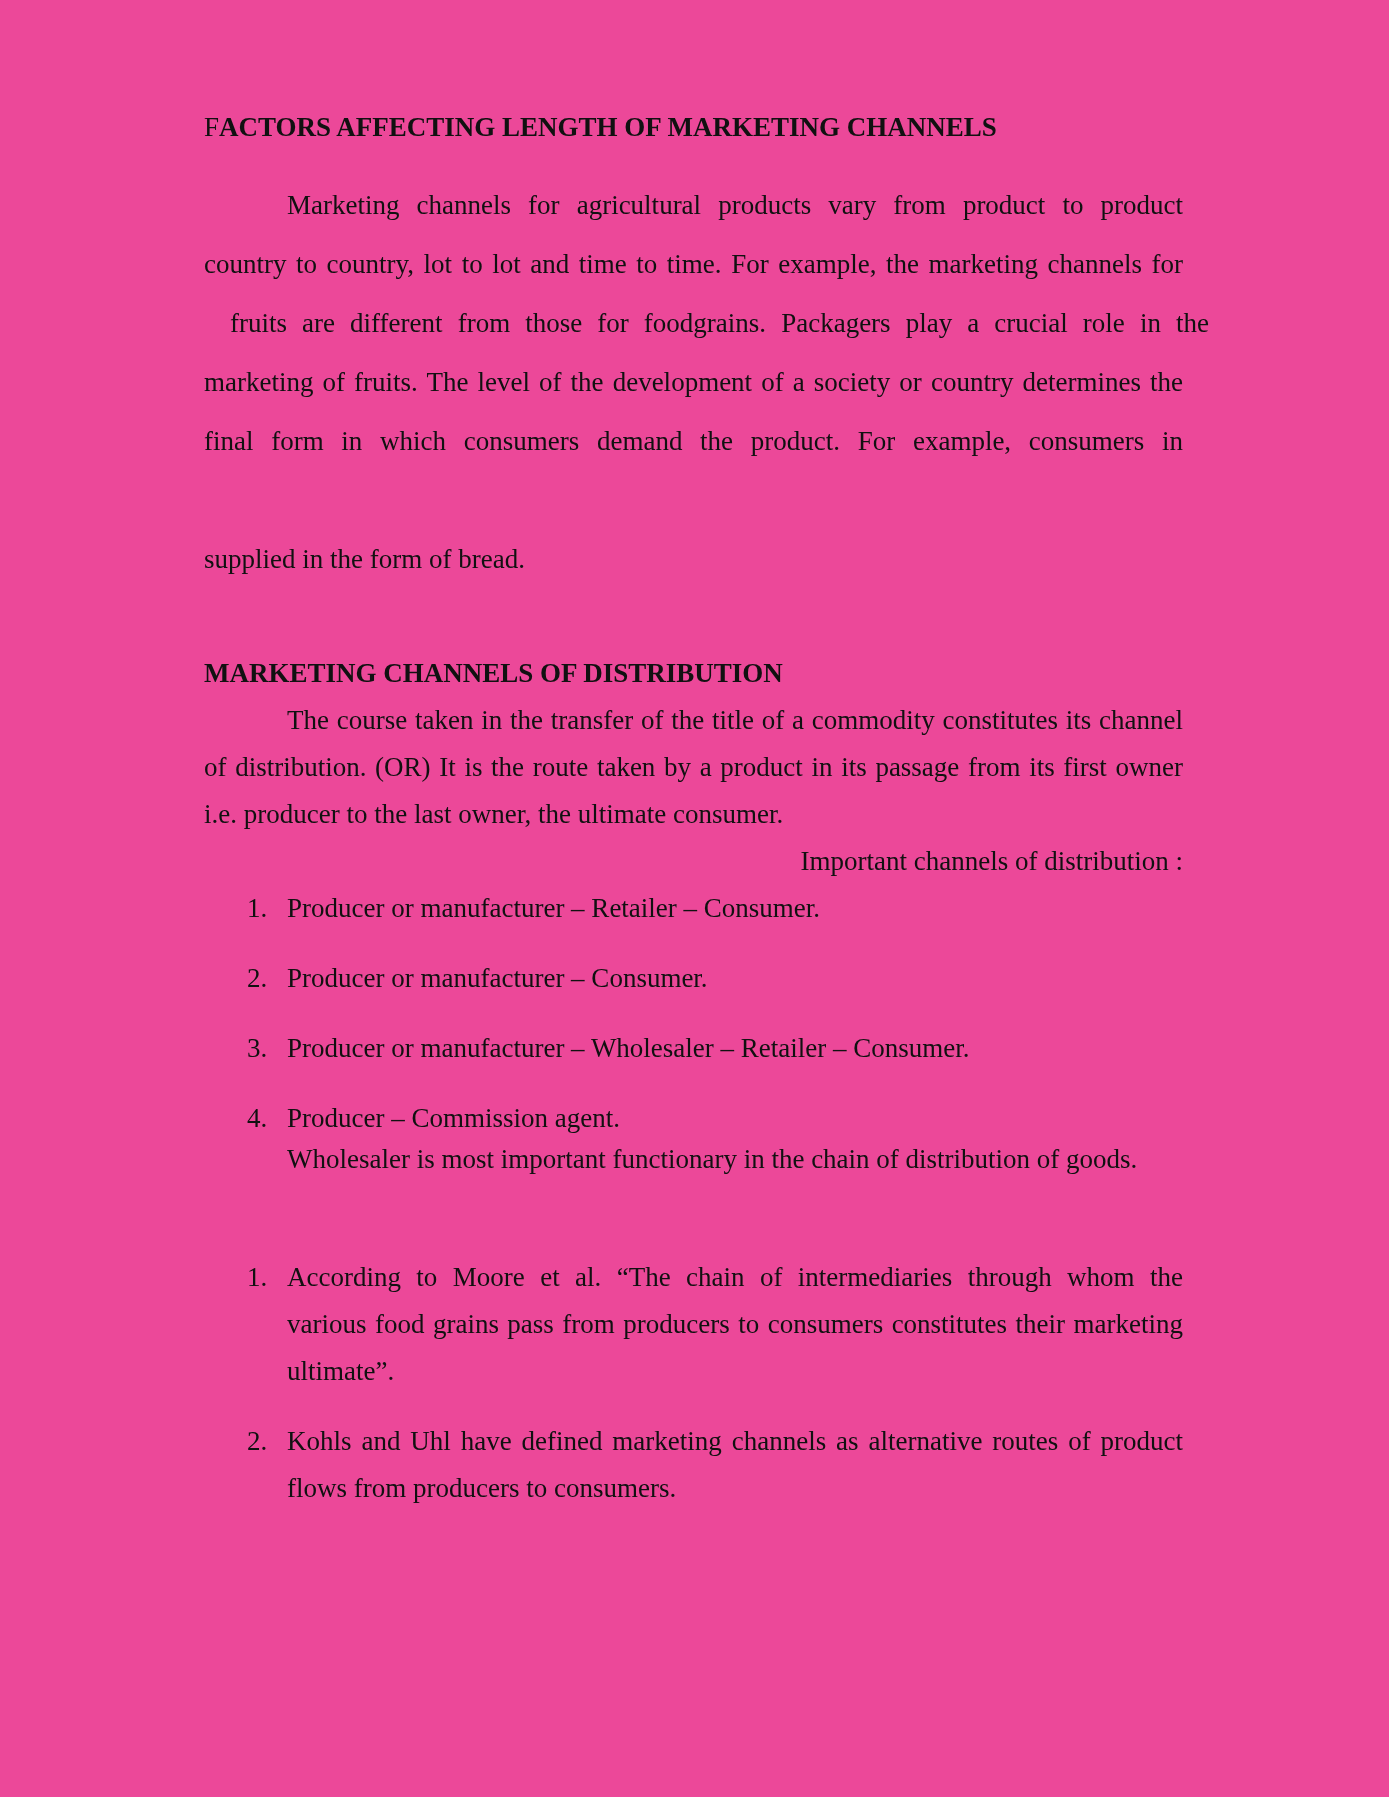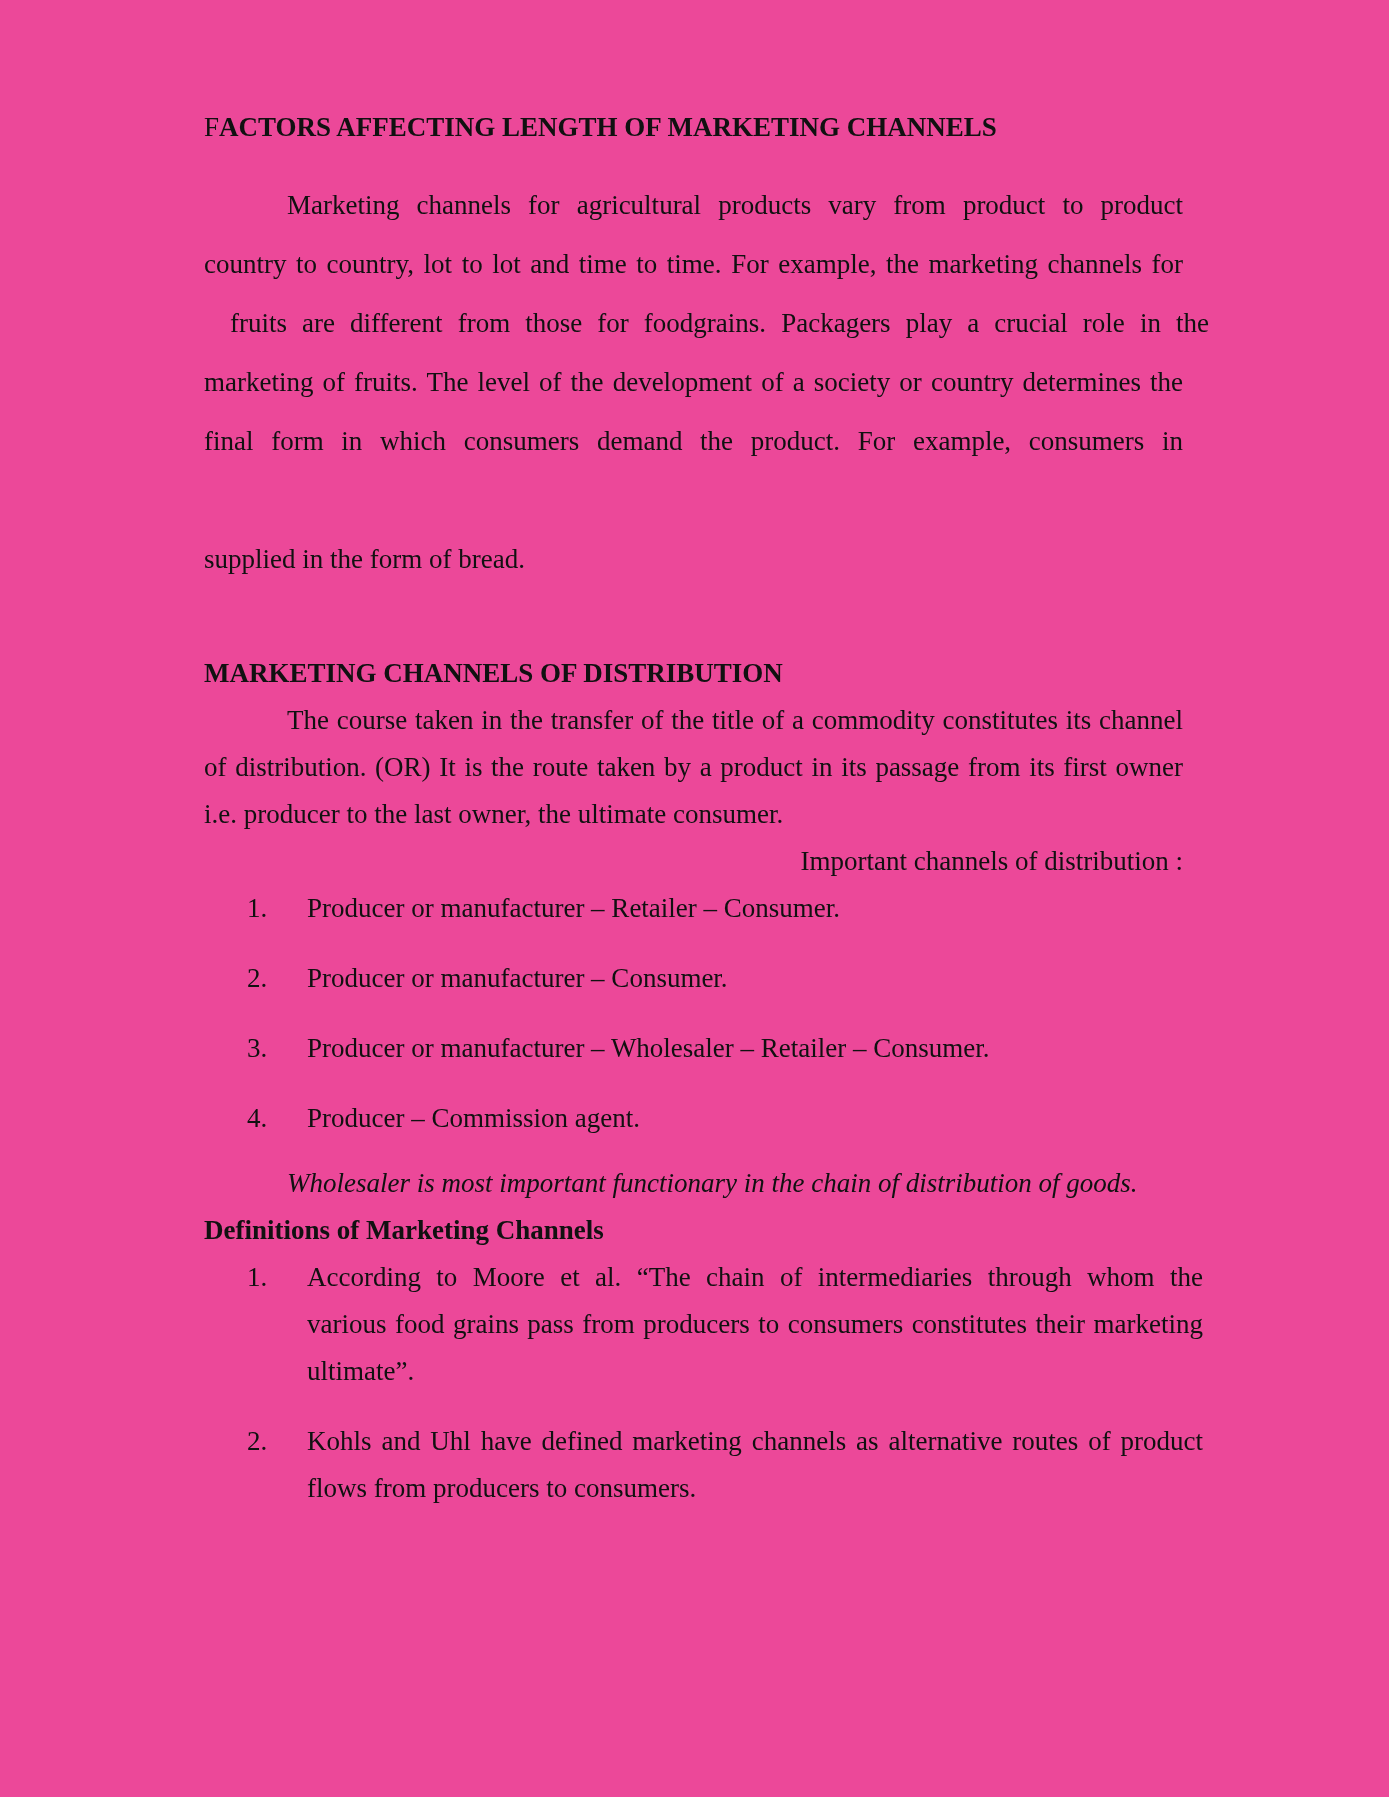--- a/index.html
+++ b/index.html
@@ -17,21 +17,21 @@
     white-space: nowrap;
   }
   .just {
     text-align: justify;
     text-align-last: justify;
     white-space: normal;
   }
   .bold { font-weight: bold; }
   .indent { left: 287px; width: 896px; }
   .num { position: absolute; left: 247px; width: 40px; font-family: "Liberation Serif", serif; font-size: 27px; line-height: 30px; color: #111111; }
-  .item { left: 287px; width: 896px; margin-left: 20px; }
+  .item { left: 287px; width: 896px; }
   .title-first { font-weight: normal; }
 </style>
 </head>
 <body>
 
 <div class="page">
 
   <div class="line bold" style="top:112px;"><span class="title-first">F</span><span>ACTORS AFFECTING LENGTH OF MARKETING CHANNELS</span></div>
 
   <div class="line indent just" style="top:190px;">Marketing channels for agricultural products vary from product to product</div>
@@ -61,23 +61,22 @@
     <div>
       <span class="num" style="top:1033px;">3.</span>
       <div class="line item" style="top:1033px;">Producer or manufacturer – Wholesaler – Retailer – Consumer.</div>
     </div>
     <div>
       <span class="num" style="top:1103px;">4.</span>
       <div class="line item" style="top:1103px;">Producer – Commission agent.</div>
     </div>
   </div>
 
-  <div class="line indent" style="top:1168px;font-style:italic;">Wholesaler is most important functionary in the chain of distribution of goods.</div>
+  <div class="line indent" style="top:1144px;">Wholesaler is most important functionary in the chain of distribution of goods.</div>
 
-  <div class="line bold" style="top:1215px;">Definitions of Marketing Channels</div>
 
   <div>
     <div>
       <span class="num" style="top:1262px;">1.</span>
       <div class="line item just" style="top:1262px;">According to Moore et al.  “The chain of intermediaries through whom the</div>
       <div class="line item just" style="top:1309px;">various food grains pass from producers to consumers constitutes their marketing</div>
       <div class="line item" style="top:1356px;">ultimate”.</div>
     </div>
     <div>
       <span class="num" style="top:1426px;">2.</span>

